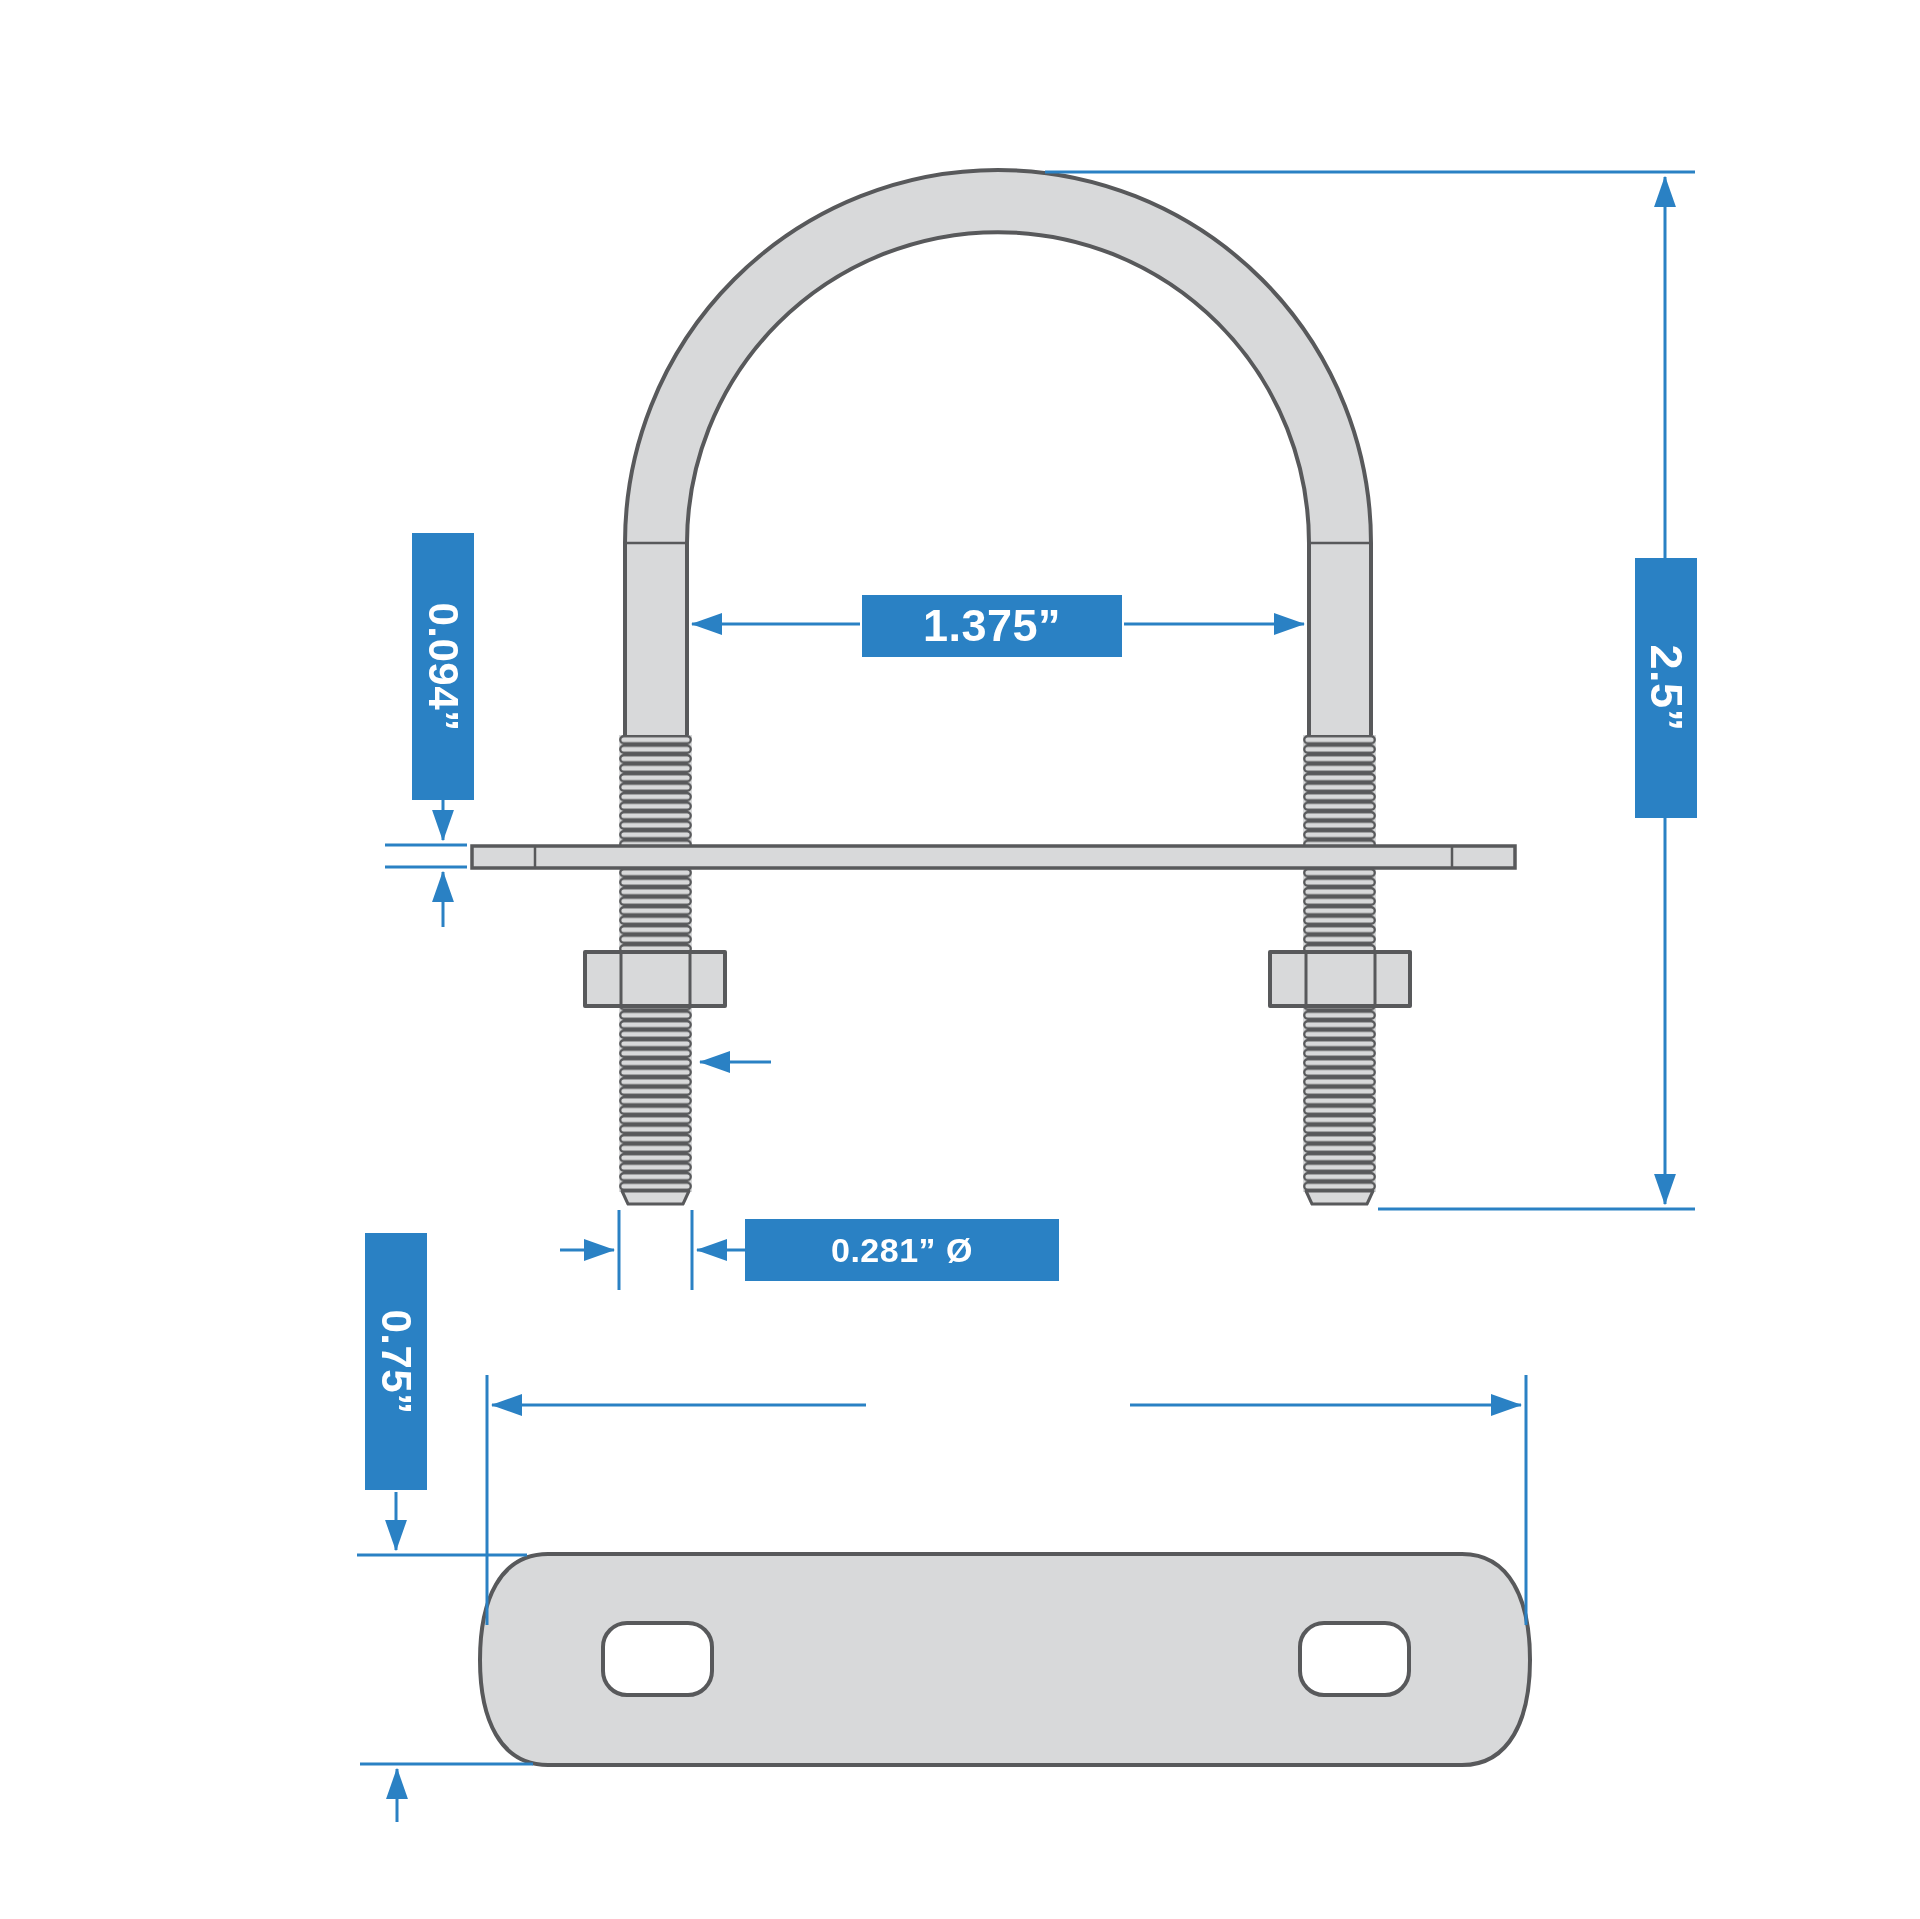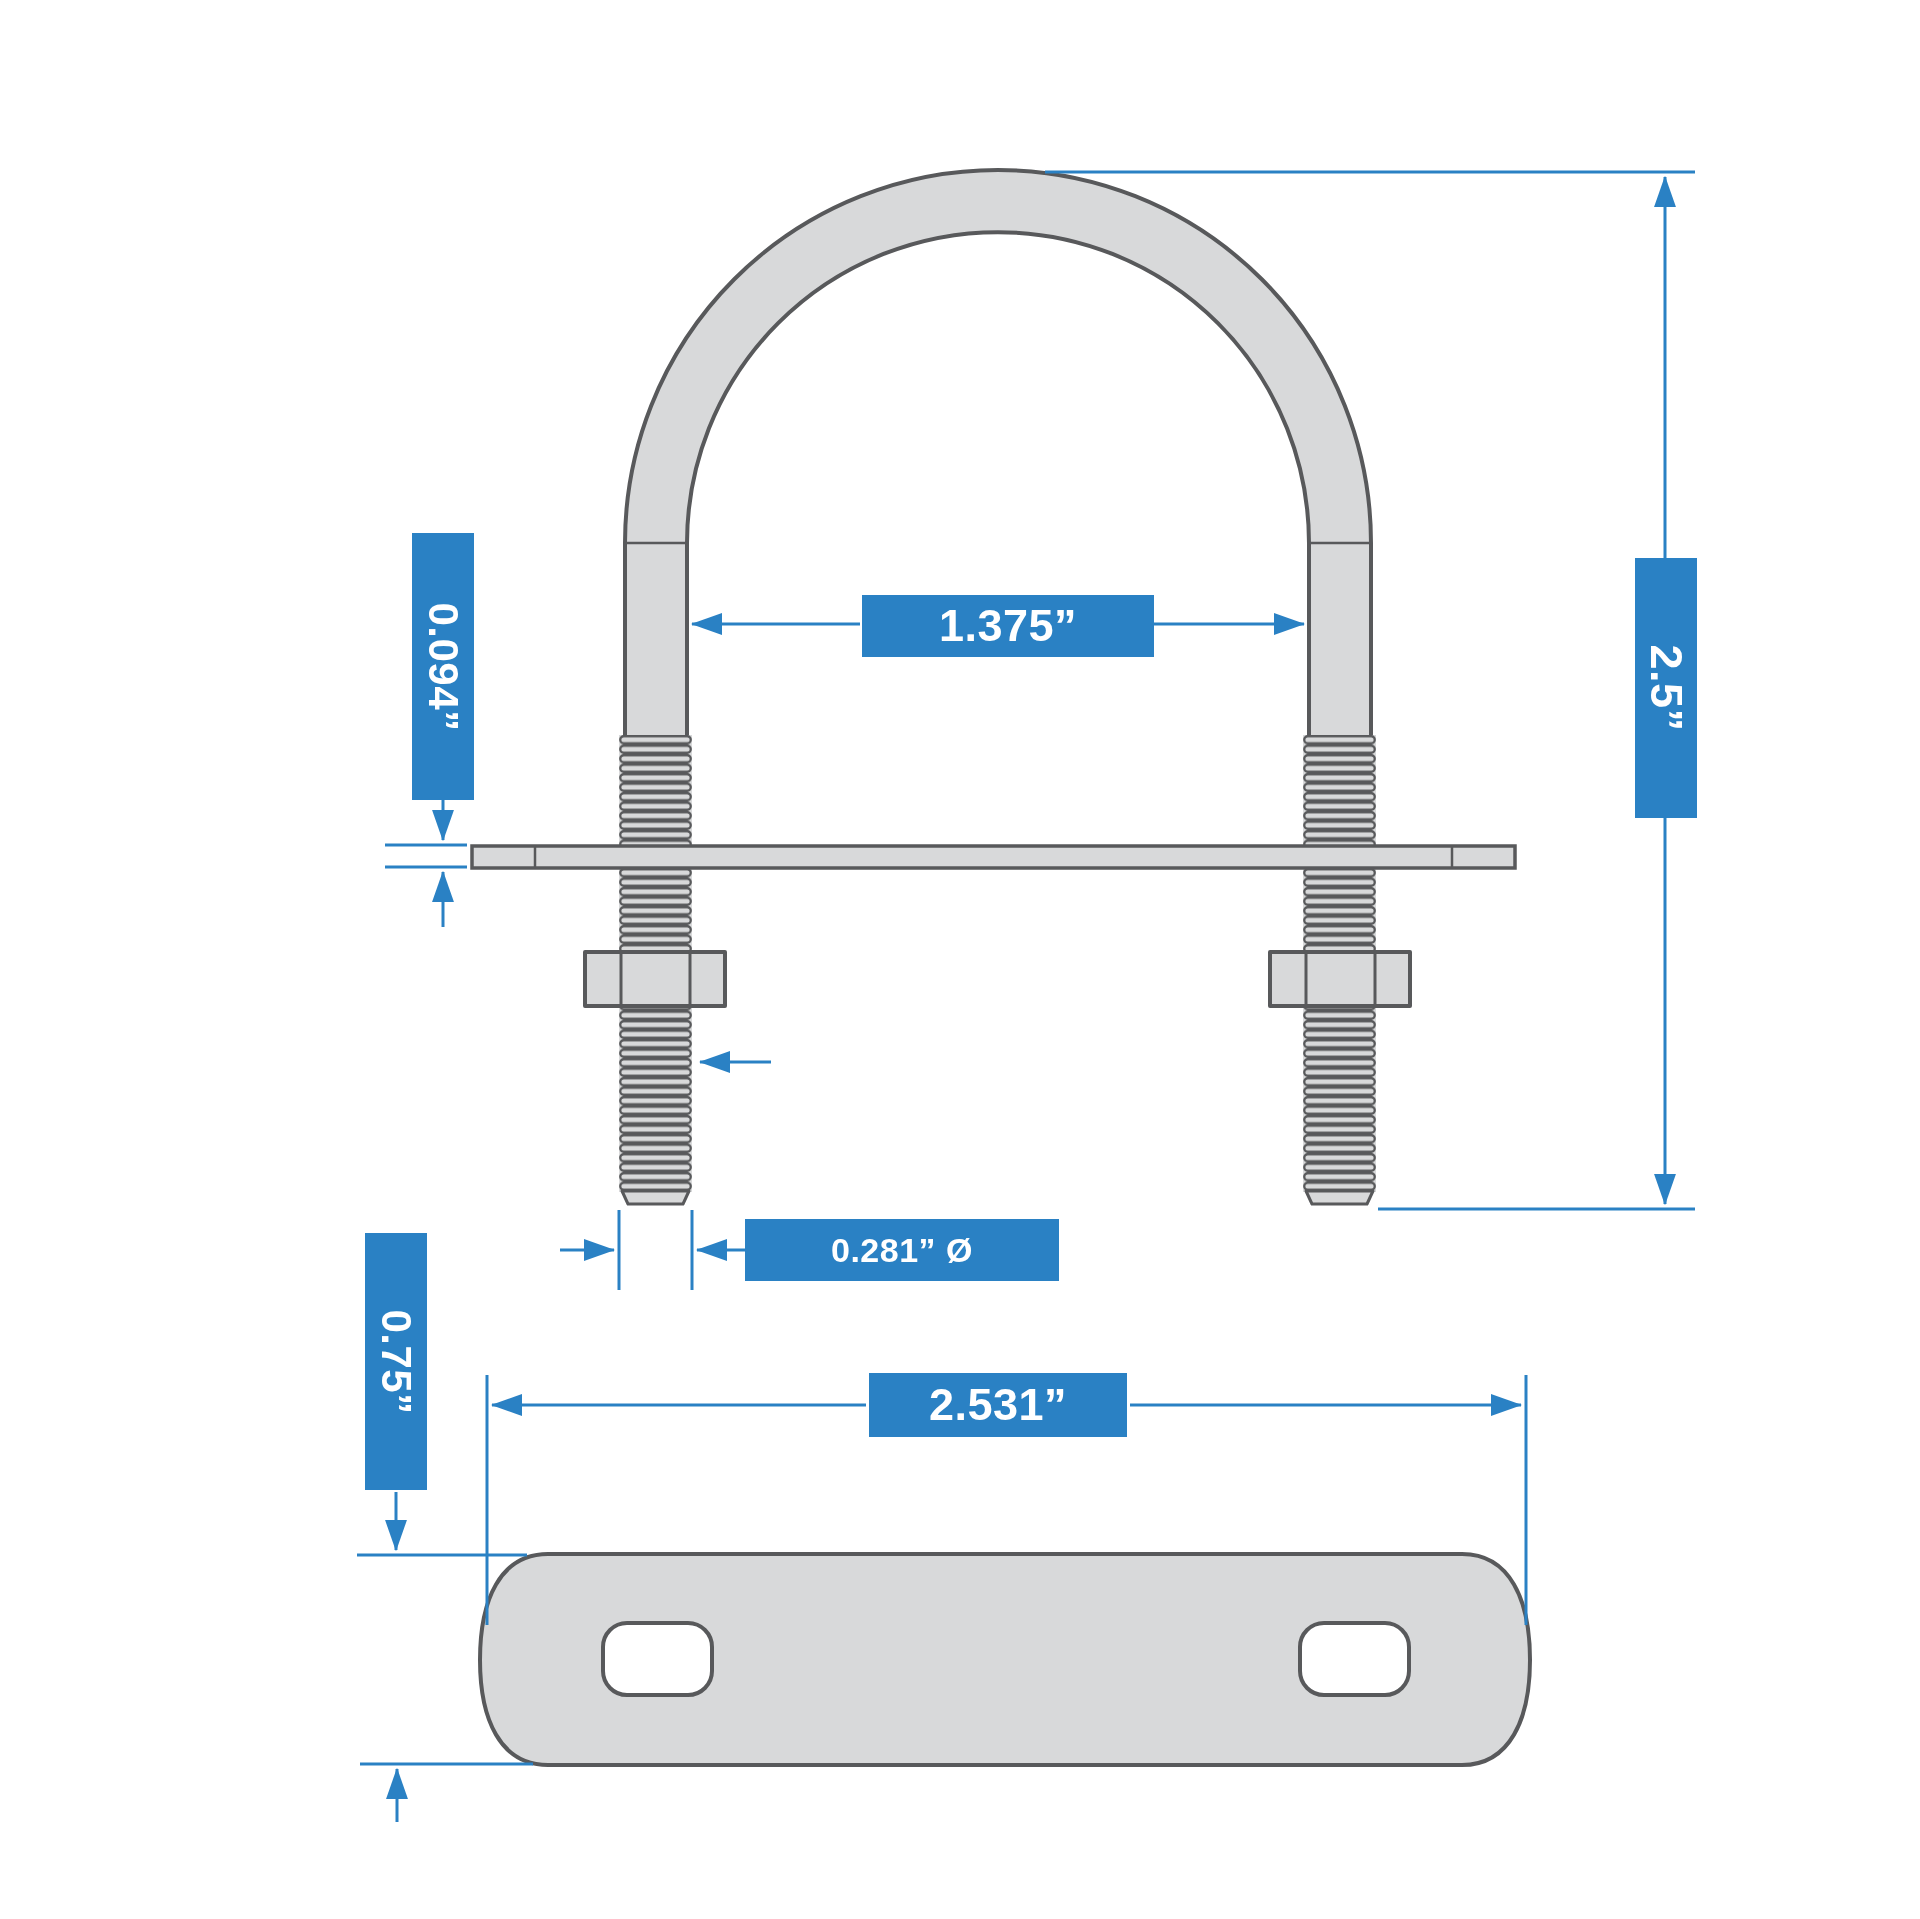--- a/index.html
+++ b/index.html
@@ -116,38 +116,35 @@
       <line x1="866" y1="1405" x2="492" y2="1405" marker-end="url(#arr)"></line>
       <line x1="1130" y1="1405" x2="1521" y2="1405" marker-end="url(#arr)"></line>
 
       <line x1="396" y1="1492" x2="396" y2="1550" marker-end="url(#arr)"></line>
       <line x1="357" y1="1555" x2="527" y2="1555"></line>
       <line x1="397" y1="1822" x2="397" y2="1769" marker-end="url(#arr)"></line>
       <line x1="360" y1="1764" x2="533" y2="1764"></line>
     </g>
   </svg>
 
-  <div class="dim-label" style="left:862px; top:595px; width:292px; height:62px; font-size:45px;">
+  <div class="dim-label" style="left:862px; top:595px; width:260px; height:62px; font-size:45px;">
     <span>1.375”</span>
   </div>
 
   <div class="dim-label vertical" style="left:1635px; top:558px; width:62px; height:260px; font-size:45px;">
     <span>2.5”</span>
   </div>
 
   <div class="dim-label vertical" style="left:412px; top:533px; width:62px; height:267px; font-size:42px;">
     <span>0.094”</span>
   </div>
 
 
   <div class="dim-label" style="left:745px; top:1219px; width:314px; height:62px; font-size:34px;">
     <span>0.281” Ø</span>
   </div>
 
-  <div class="dim-label" style="left:869px; top:1373px; width:258px; height:64px; font-size:45px;">
-    <span>2.531”</span>
-  </div>
 
   <div class="dim-label vertical" style="left:365px; top:1233px; width:62px; height:257px; font-size:42px;">
     <span>0.75”</span>
   </div>
 
 </div>
 
 </body></html>

